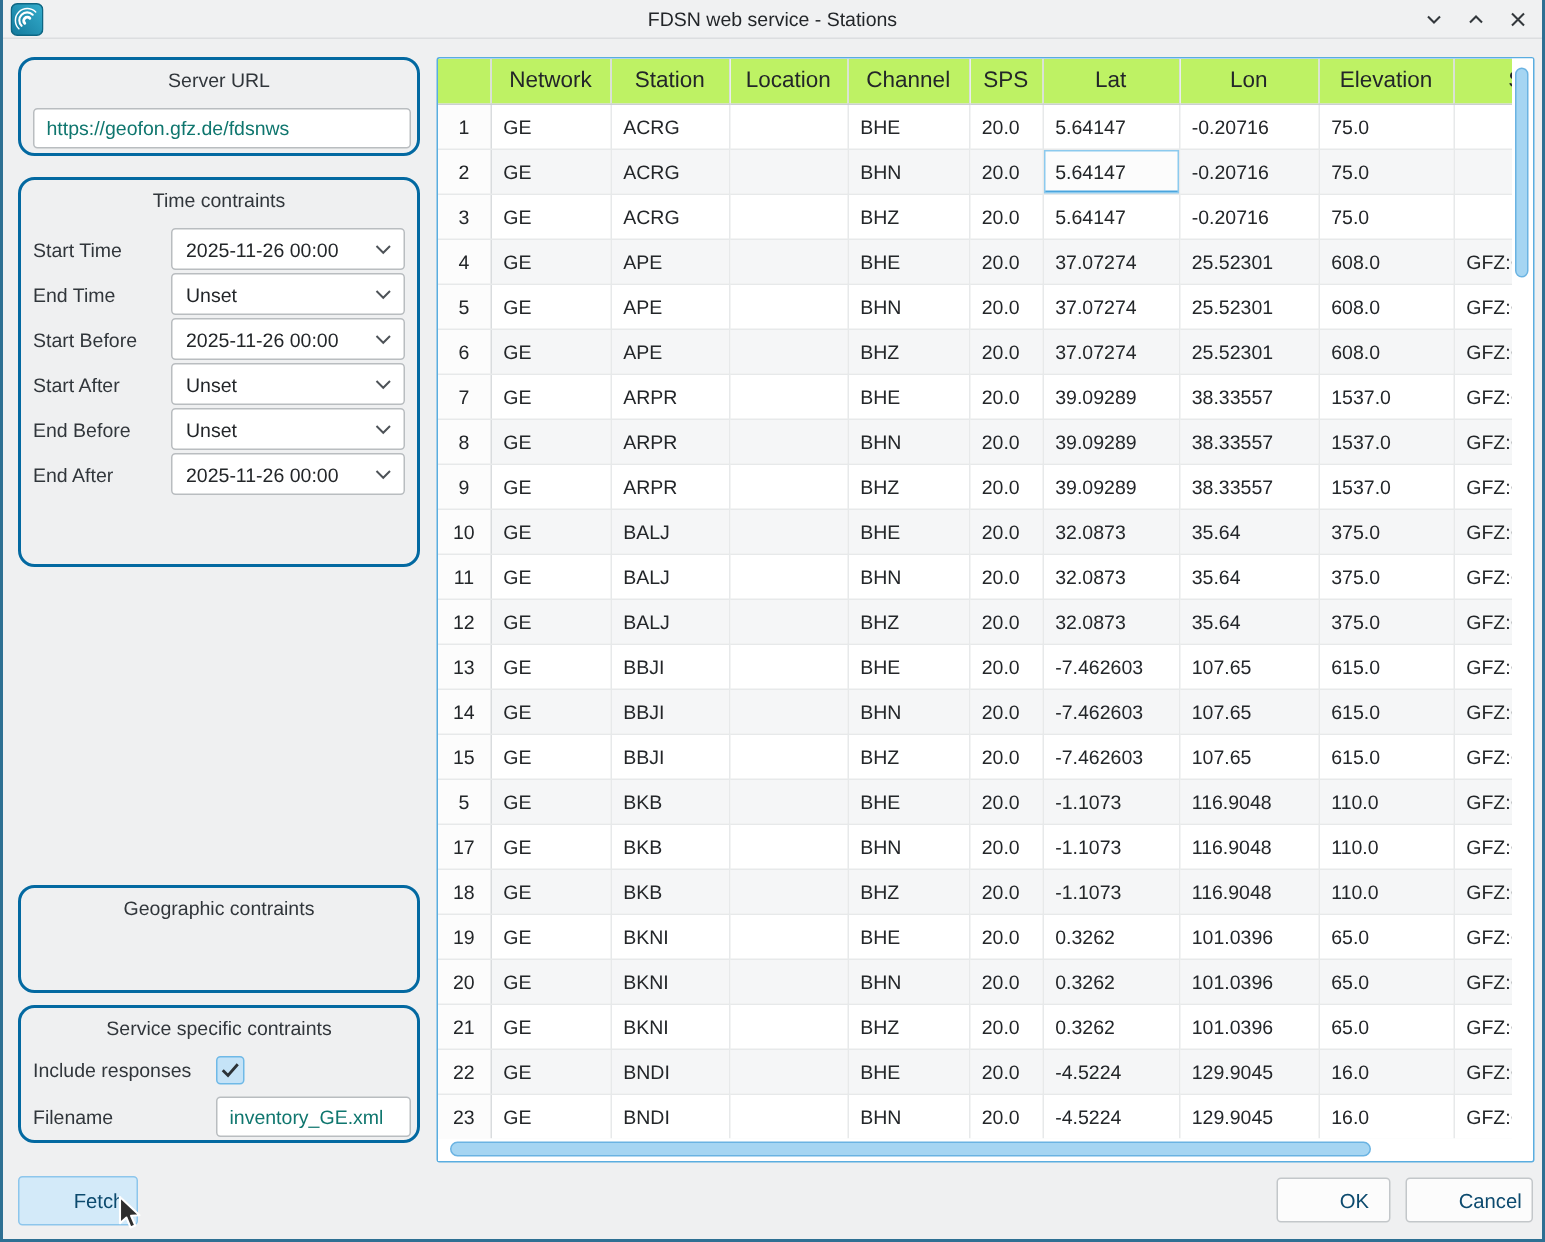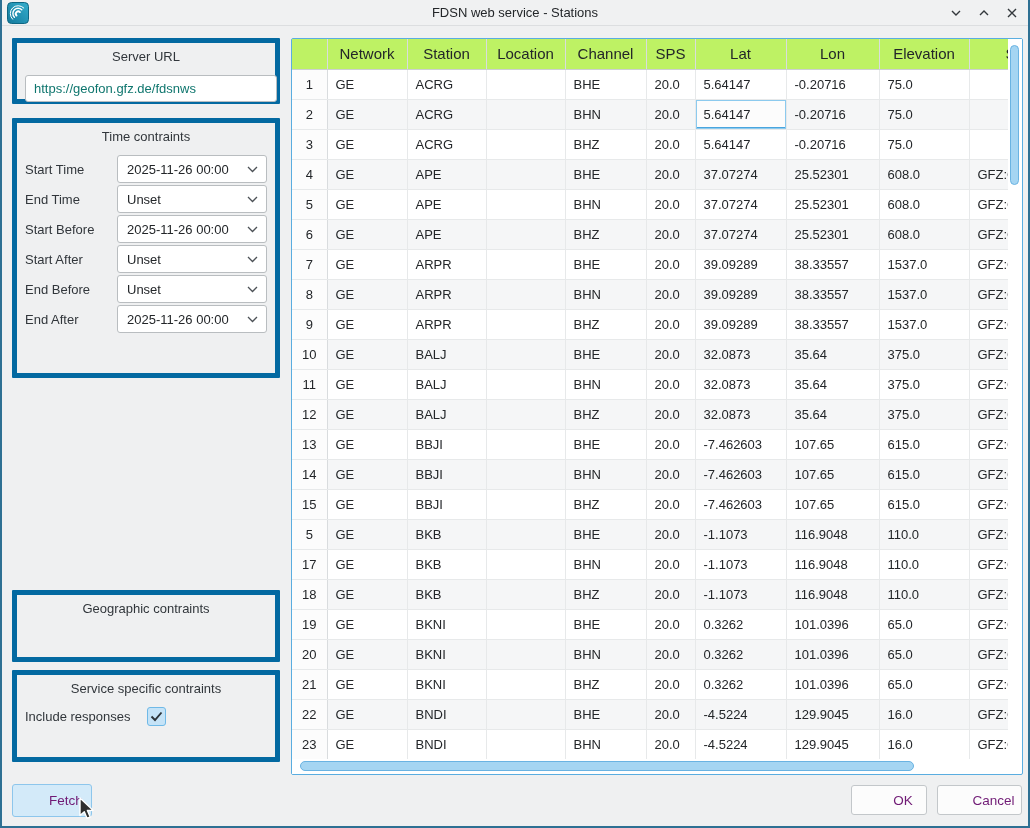--- a/index.html
+++ b/index.html
@@ -12,21 +12,21 @@
   
   .titlebar { position: absolute; left: 0; top: 0; right: 0; height: 26px; background: #f0f1f2;
               border-bottom: 1px solid #dcdee0; display: flex; align-items: center; }
   .titlebar .app-icon { position: absolute; left: 5px; top: 2px; width: 22px; height: 22px; }
   .title-text { flex: 1; text-align: center; font-weight: 500; color: #232629; }
   .win-controls { position: absolute; right: 8px; top: 0; height: 26px; display: flex; align-items: center; gap: 12px; }
   .win-btn { width: 16px; height: 16px; display: flex; align-items: center; justify-content: center; cursor: default; }
 
   
   .groupbox { position: absolute; left: 10px; width: 268px; background: #eff0f1;
-              border: 5px solid #0369a1; border-radius: 1px; }
+              border: 2px solid #0369a1; border-radius: 11px; }
   .groupbox .gtitle { position: absolute; top: 6px; left: 0; right: 0; text-align: center; color: #31363b; }
   #box-server  { top: 38px;  height: 66px; }
   #box-time    { top: 118px; height: 260px; padding-left: 24px; }
   #box-channel { top: 390px; height: 188px; }
   #box-geo     { top: 590px; height: 72px; }
   #box-service { top: 670px; height: 92px; }
 
   .text-input { background: #fff; border: 1px solid #b9bdc0; border-radius: 3px; height: 27px;
                 padding: 0 8px; font-family: Liberation Sans, sans-serif; font-size: 13px; color: #0f766e; width: 100%; }
   #server-url-input { position: absolute; left: 8px; top: 32px; width: 252px; }
@@ -49,21 +49,21 @@
 
   #include-row { position: absolute; left: 8px; top: 31px; display: flex; align-items: center; height: 20px; }
   #include-row .flabel { width: 122px; flex: none; }
   .checkbox { width: 19px; height: 19px; background: #c5e3f7; border: 1px solid #6fb9e7; border-radius: 3px;
               display: flex; align-items: center; justify-content: center; }
   #filename-row { position: absolute; left: 8px; top: 58px; right: 8px; display: flex; align-items: center; height: 28px; }
   #filename-row .flabel { width: 122px; flex: none; }
   #filename-input { width: 130px; }
 
   
-  .btn { position: absolute; border-radius: 3px; font-family: inherit; font-size: 13.5px; color: #701a75;
+  .btn { position: absolute; border-radius: 3px; font-family: inherit; font-size: 13.5px; color: #0c4a6e;
          display: flex; align-items: center; justify-content: center; padding-left: 28px; }
   #fetch-btn { left: 10px; top: 784px; width: 80px; height: 33px; background: #d3eaf9; border: 1px solid #8dc6ec; }
   #ok-btn { left: 849px; top: 785px; width: 76px; height: 30px; background: #fcfcfc; border: 1px solid #c3c7ca; }
   #cancel-btn { left: 935px; top: 785px; width: 85px; height: 30px; background: #fcfcfc; border: 1px solid #c3c7ca; }
 
   
   .table-frame { position: absolute; left: 289px; top: 38px; width: 732px; height: 737px;
                  background: #fff; border: 1px solid #5aade0; border-radius: 2px; }
   .table-clip { position: absolute; left: 0; top: 0; right: 14px; bottom: 15px; overflow: hidden; }
   table { border-collapse: collapse; table-layout: fixed; width: 760px; font-size: 13px; color: #232629; }
@@ -200,20 +200,24 @@
 
   <div class="groupbox" id="box-service">
     <div class="gtitle">Service specific contraints</div>
     <div id="include-row">
       <span class="flabel">Include responses</span>
       <div class="checkbox">
         <svg width="13" height="11">
             <polyline points="1.5,5.5 5,9 11.5,1.5" stroke="#2c3338" fill="none" stroke-width="1.9"></polyline>
           </svg>
       </div>
+    </div>
+    <div id="filename-row">
+      <span class="flabel">Filename</span>
+      <input class="text-input" id="filename-input" value="inventory_GE.xml" style="">
     </div>
   </div>
 
   <div class="btn" id="fetch-btn">
     <span>Fetch</span>
   </div>
 
   <div class="table-frame">
     <div class="table-clip">
       <table>

